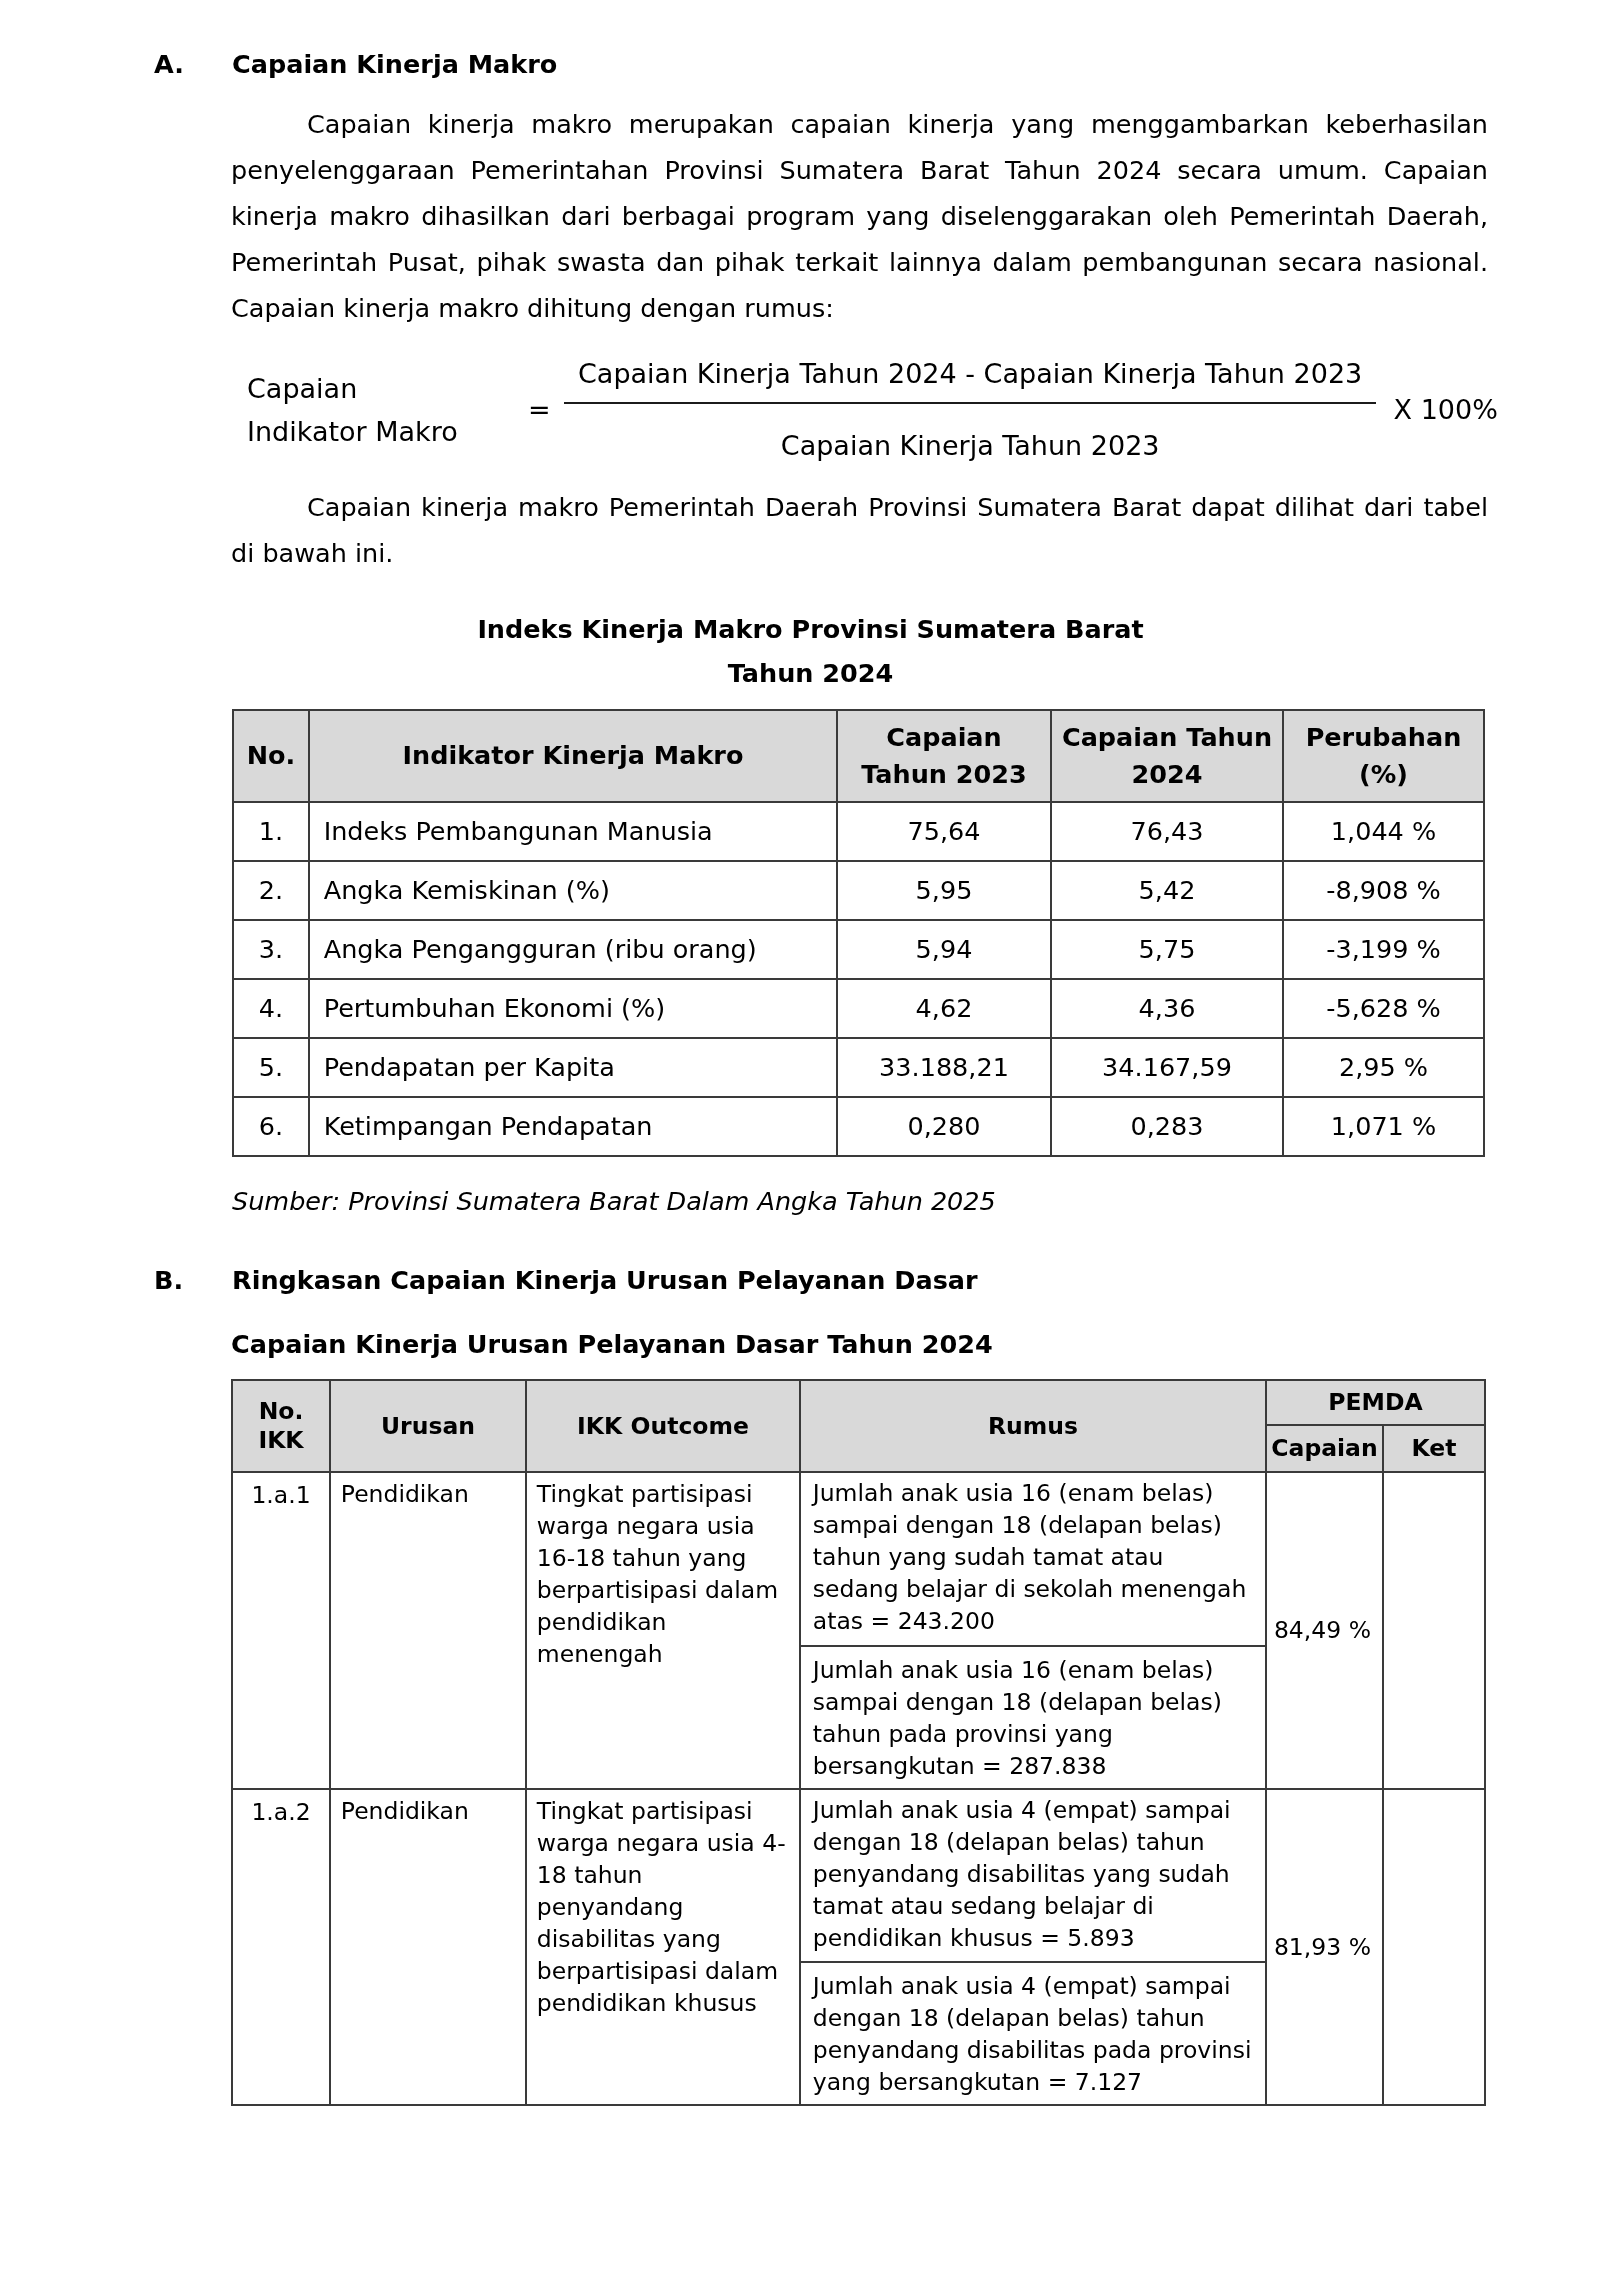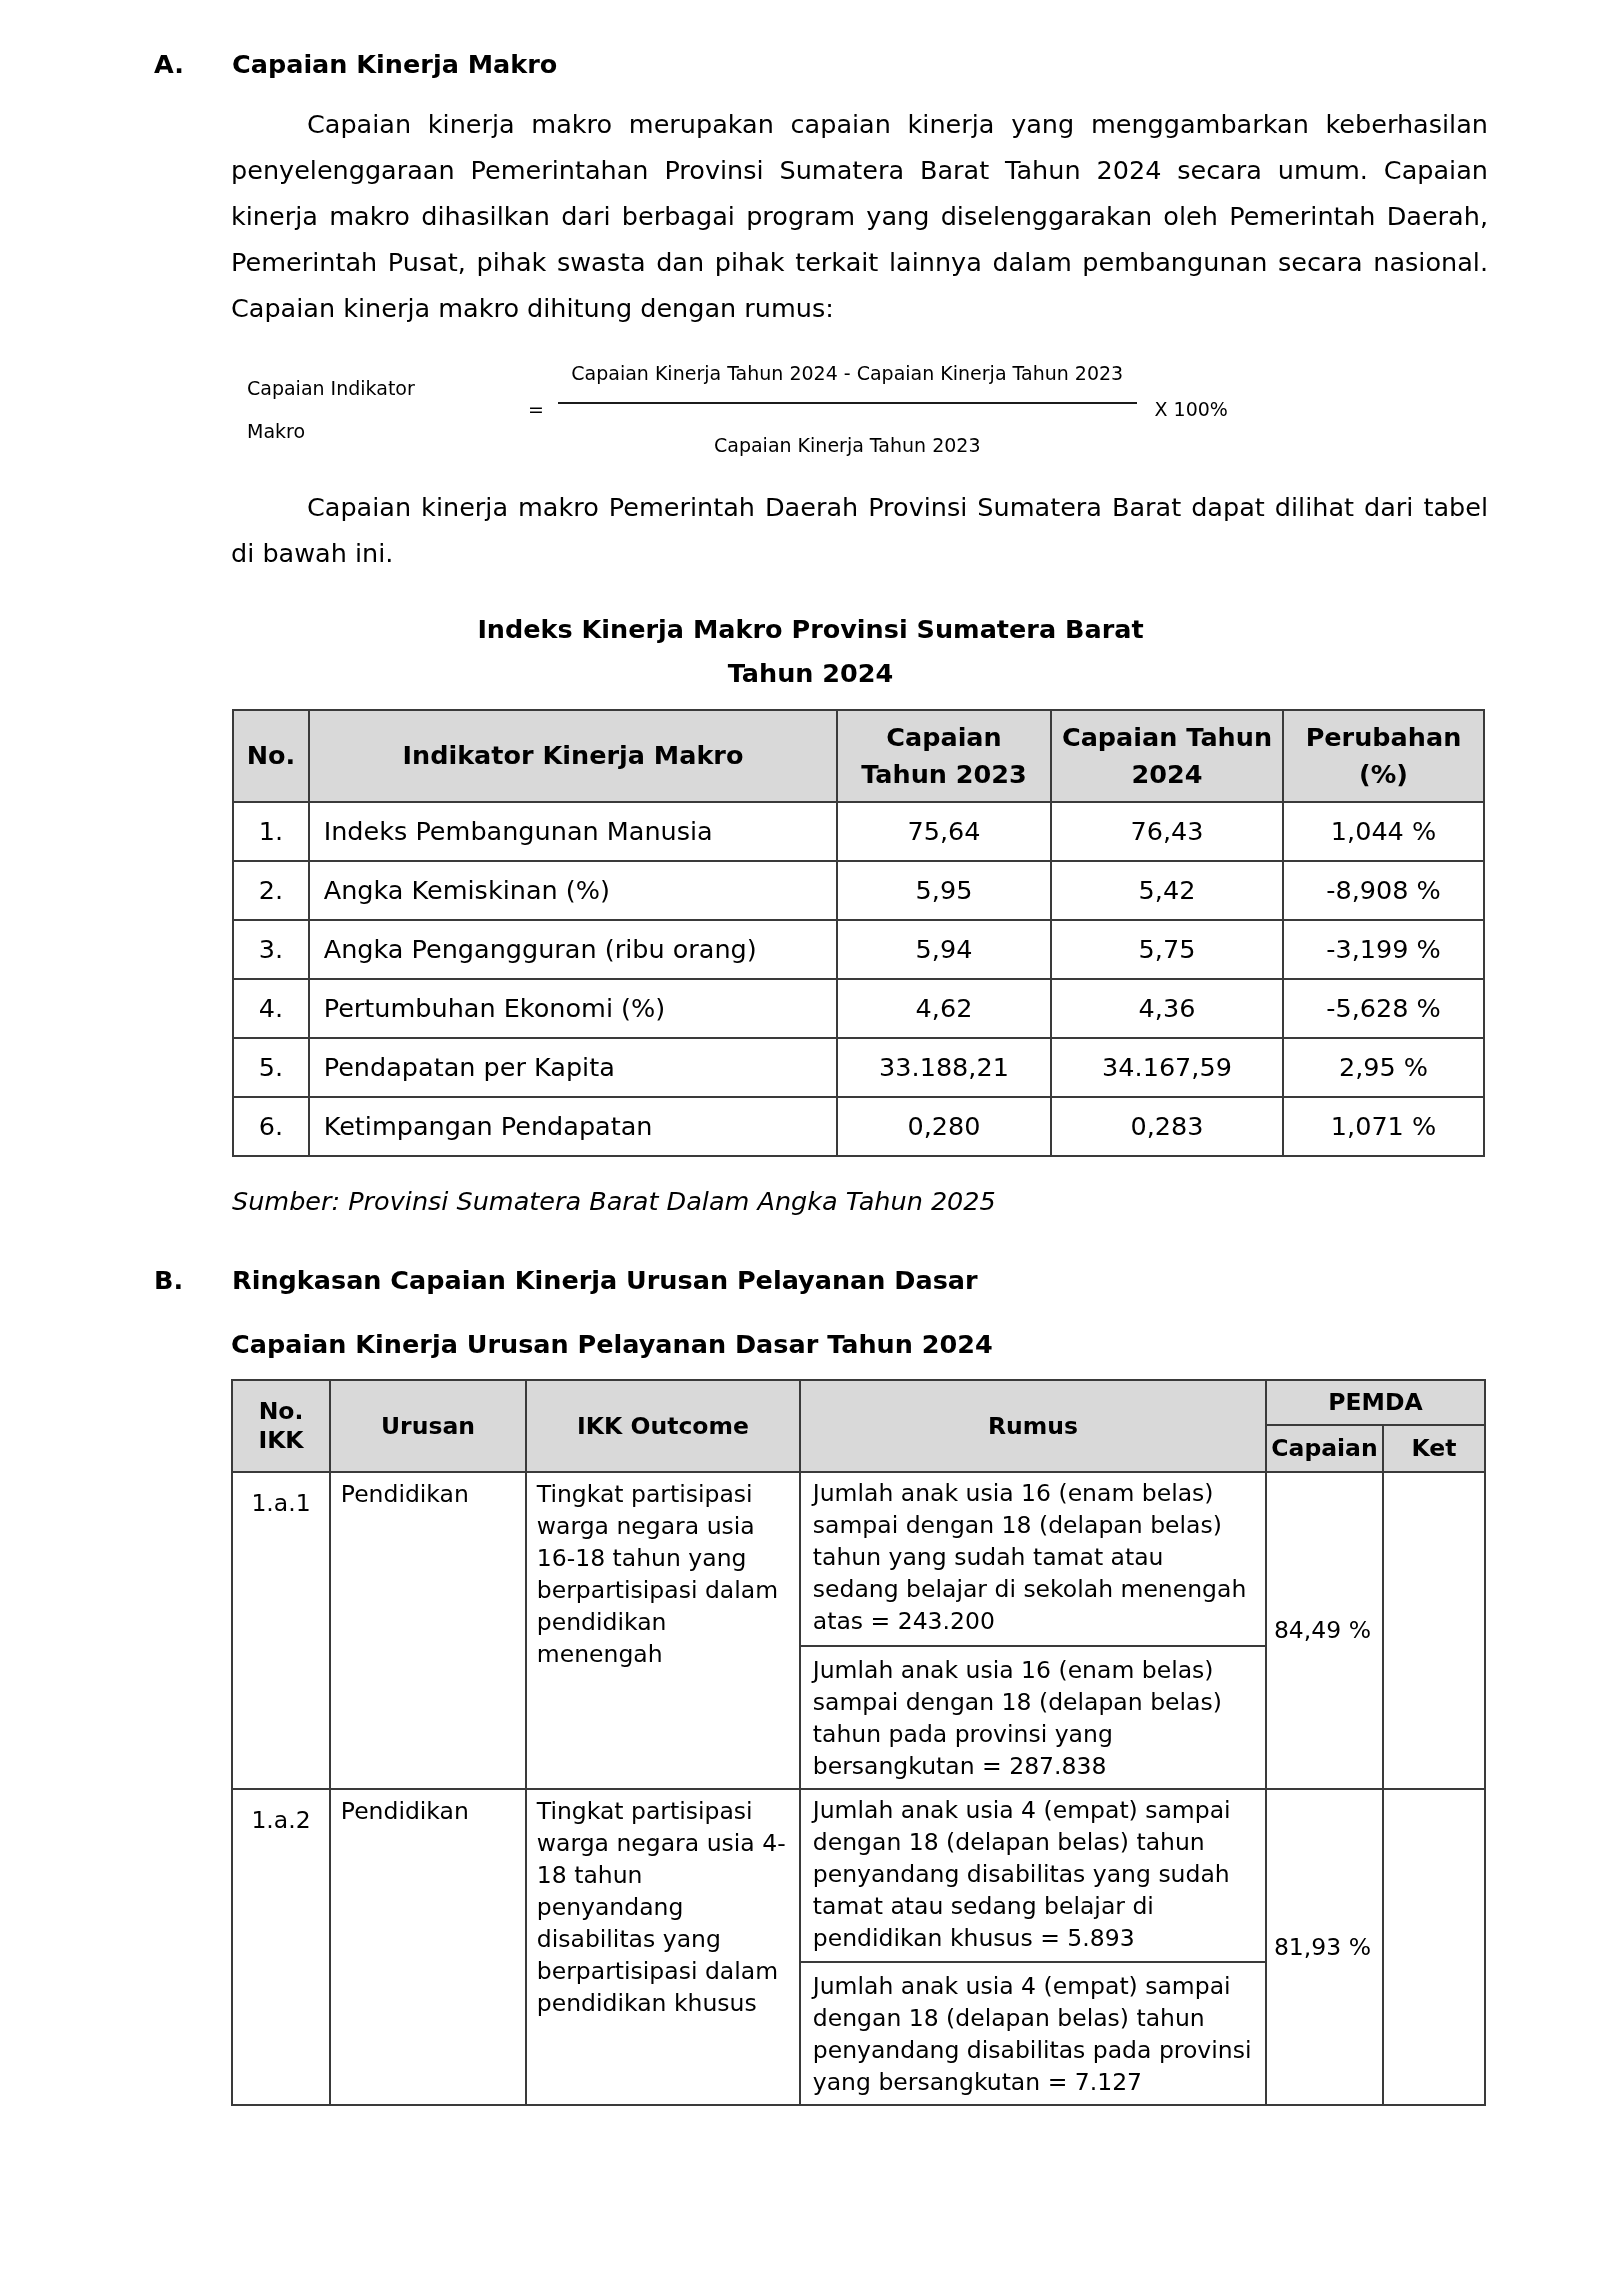--- a/index.html
+++ b/index.html
@@ -36,21 +36,21 @@
     font-size:25.5px;
     line-height:46px;
     text-align:justify;
     text-indent:76px;
   }
   
   .formula {
     display:flex;
     align-items:center;
     margin:21.6px 0 0 247px;
-    font-size:19px;
+    font-size:27px;
     line-height:43px;
   }
   .f-label { flex:0 0 227px; }
   .f-eq    { margin:0 13.7px 0 54px; }
   .f-frac  { text-align:center; }
   .f-num   { padding:0 13.7px 6.9px 13.7px; border-bottom:2.9px solid #1b1b1b; }
   .f-den   { padding-top:20px; }
   .f-x     { margin-left:17.6px; white-space:nowrap; }
   
   .tbl-title {
@@ -116,21 +116,21 @@
     vertical-align:middle;
     padding:2px 2px;
   }
   .t2 thead tr.h1 th { height:45px; }
   .t2 thead tr.h2 th { height:47px; }
   .t2 td {
     border:2px solid #3a3a3a;
     vertical-align:top;
     line-height:32px;
   }
-  .t2 td.no  { text-align:center; padding-top:14px; }
+  .t2 td.no  { text-align:center; padding-top:6px; }
   .t2 td.txt { padding:4.9px 9.8px; }
   .t2 td.rumus { padding:0;border-radius:23px; }
   .rnum { padding:3.9px 11.8px 7.8px 11.8px; border-bottom:2px solid #3a3a3a; }
   .rden { padding:6.9px 11.8px 5.9px 11.8px; }
   .t2 td.cap { vertical-align:middle; padding-left:6.9px; white-space:nowrap; }
 </style>
 </head>
 <body>
 
 <div class="page">

